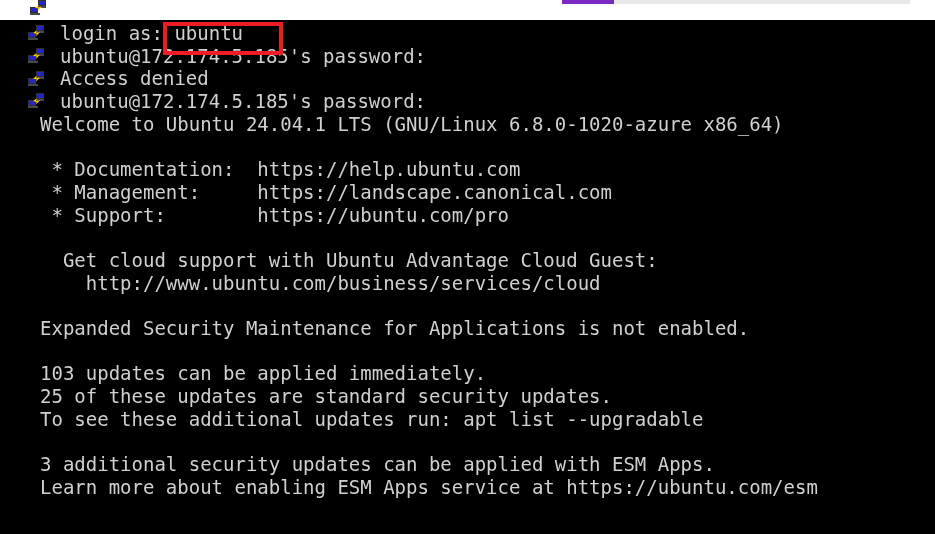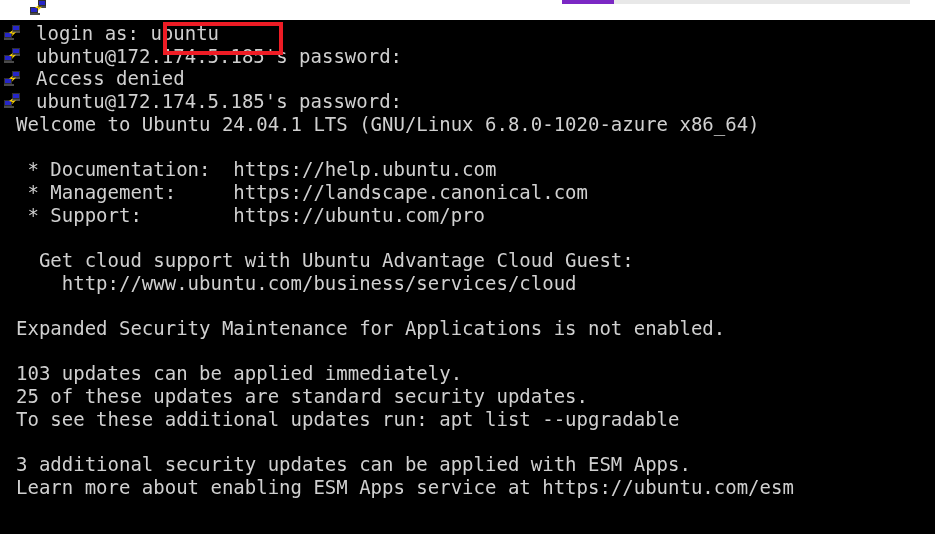--- a/index.html
+++ b/index.html
@@ -103,20 +103,21 @@
     padding: 2px 0 0 0;
     box-sizing: border-box;
     overflow: hidden;
     white-space: pre;
   }
   .tline {
     height: 22.7px;
     display: flex;
     align-items: center;
     white-space: pre;
+    margin-left: 24px;
   }
   .tline .gutter {
     width: 36px;
     flex: 0 0 36px;
     display: flex;
     align-items: center;
     justify-content: flex-start;
     padding-left: 4px;
     box-sizing: border-box;
   }

